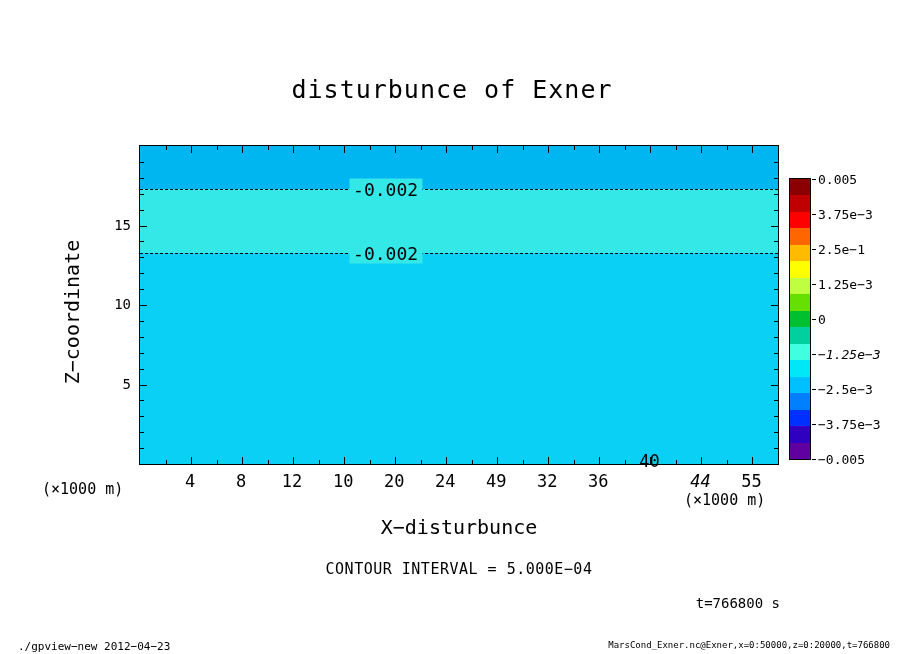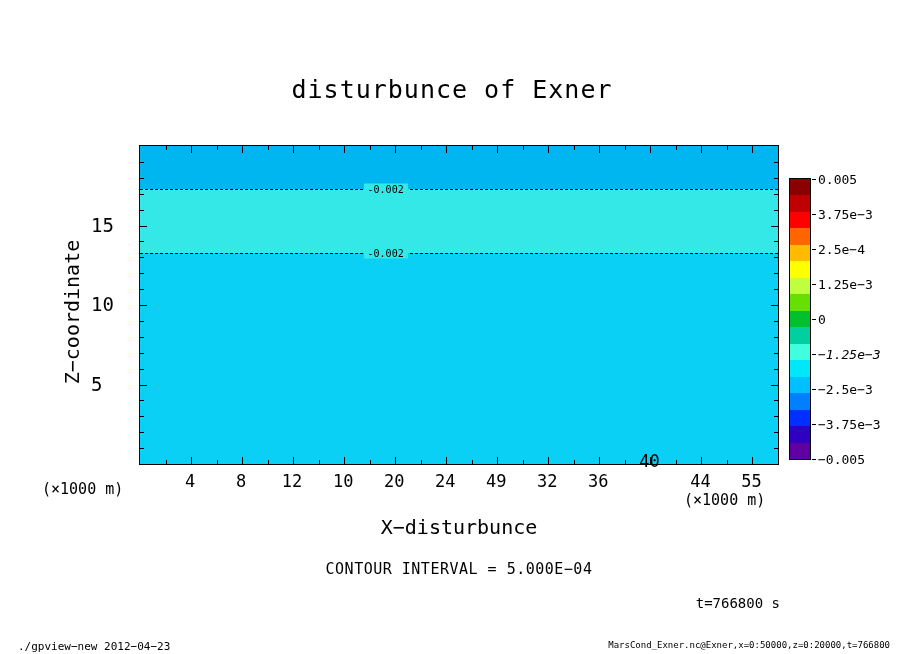--- a/index.html
+++ b/index.html
@@ -19,28 +19,28 @@
     border:1px solid #000;box-sizing:border-box;overflow:hidden;
   }
   .band{position:absolute;left:0;width:100%;}
   
   .contour{
     position:absolute;left:0;width:100%;height:0;
     border-top:1.5px dashed #000;
   }
   .contour-label{
     position:absolute;background:#35e8e8;
-    font-size:10px;padding:0 4px;transform:translate(-50%,-50%);
+    font-size:18px;padding:0 4px;transform:translate(-50%,-50%);
     font-family:"DejaVu Sans Mono", monospace;
   }
   
   .tick-x{position:absolute;width:1px;background:#000;}
   .tick-y{position:absolute;height:1px;background:#000;}
   .xlab{position:absolute;font-size:17px;transform:translateX(-50%);}
-  .ylab{position:absolute;font-size:19px;transform:translateY(-50%);}
+  .ylab{position:absolute;font-size:14px;transform:translateY(-50%);text-align:right;}
   #ylabel{
     left:-18px;top:300px;width:180px;text-align:center;
     transform:rotate(-90deg);font-size:20px;
   }
   #xlabel{left:139px;top:515px;width:640px;text-align:center;font-size:20px;}
   #unit-left{left:42px;top:480px;font-size:15px;}
   #unit-right{left:684px;top:491px;font-size:15px;}
   #ci{left:139px;top:560px;width:640px;text-align:center;font-size:15px;letter-spacing:0.5px;}
   #tstamp{left:400px;top:595px;width:380px;text-align:right;font-size:14px;}
   #foot-left{left:18px;top:640px;font-size:11px;}
@@ -187,31 +187,31 @@
 <div class="xlab" style="left: 190.04px; top: 471px;">4</div>
 <div class="xlab" style="left: 241.08px; top: 471px;">8</div>
 <div class="xlab" style="left: 292.12px; top: 471px;">12</div>
 <div class="xlab" style="left: 343.16px; top: 471px;">10</div>
 <div class="xlab" style="left: 394.2px; top: 471px;">20</div>
 <div class="xlab" style="left: 445.24px; top: 471px;">24</div>
 <div class="xlab" style="left: 496.28px; top: 471px;">49</div>
 <div class="xlab" style="left: 547.32px; top: 471px;">32</div>
 <div class="xlab" style="left: 598.36px; top: 471px;">36</div>
 <div class="xlab" style="left: 649.4px; top: 451px;">40</div>
-<div class="xlab" style="left: 700.44px; top: 471px;">44</div>
+<div class="xlab" style="left: 700.44px; top: 471px; font-style: italic;">44</div>
 <div class="xlab" style="left: 751.48px; top: 471px;">55</div>
 <div class="ylab" style="left: 91px; width: 40px; top: 383.5px;">5</div>
 <div class="ylab" style="left: 91px; width: 40px; top: 304px;">10</div>
 <div class="ylab" style="left: 91px; width: 40px; top: 224.5px;">15</div>
 <div class="cb-tick" style="top: 179px;"></div>
 <div class="cb-lab" style="top: 179px;">0.005</div>
 <div class="cb-tick" style="top: 214px;"></div>
 <div class="cb-lab" style="top: 214px;">3.75e−3</div>
 <div class="cb-tick" style="top: 249px;"></div>
-<div class="cb-lab" style="top: 249px;">2.5e−4</div>
+<div class="cb-lab" style="top: 249px;">2.5e−1</div>
 <div class="cb-tick" style="top: 284px;"></div>
 <div class="cb-lab" style="top: 284px;">1.25e−3</div>
 <div class="cb-tick" style="top: 319px;"></div>
 <div class="cb-lab" style="top: 319px;">0</div>
 <div class="cb-tick" style="top: 354px;"></div>
 <div class="cb-lab" style="top: 354px; font-style: italic;">−1.25e−3</div>
 <div class="cb-tick" style="top: 389px;"></div>
 <div class="cb-lab" style="top: 389px;">−2.5e−3</div>
 <div class="cb-tick" style="top: 424px;"></div>
 <div class="cb-lab" style="top: 424px;">−3.75e−3</div>

